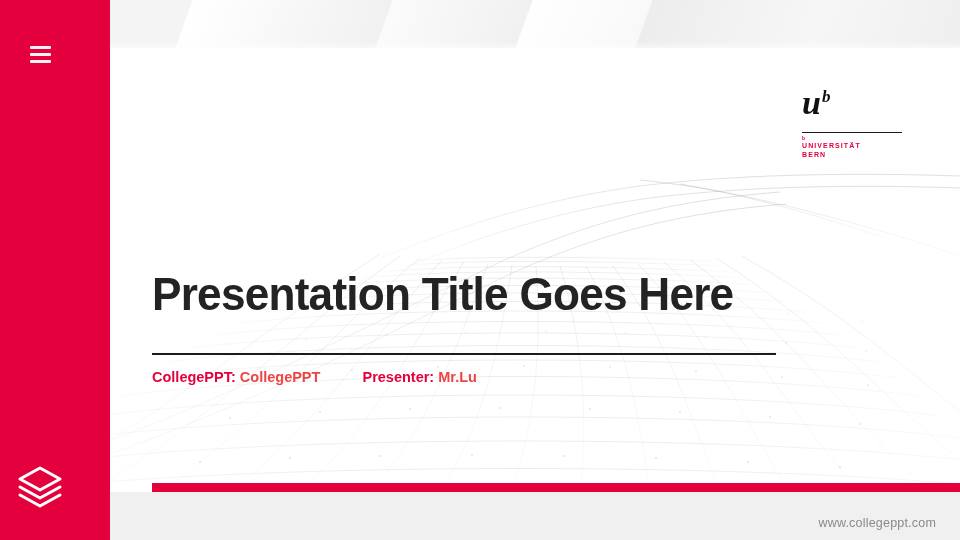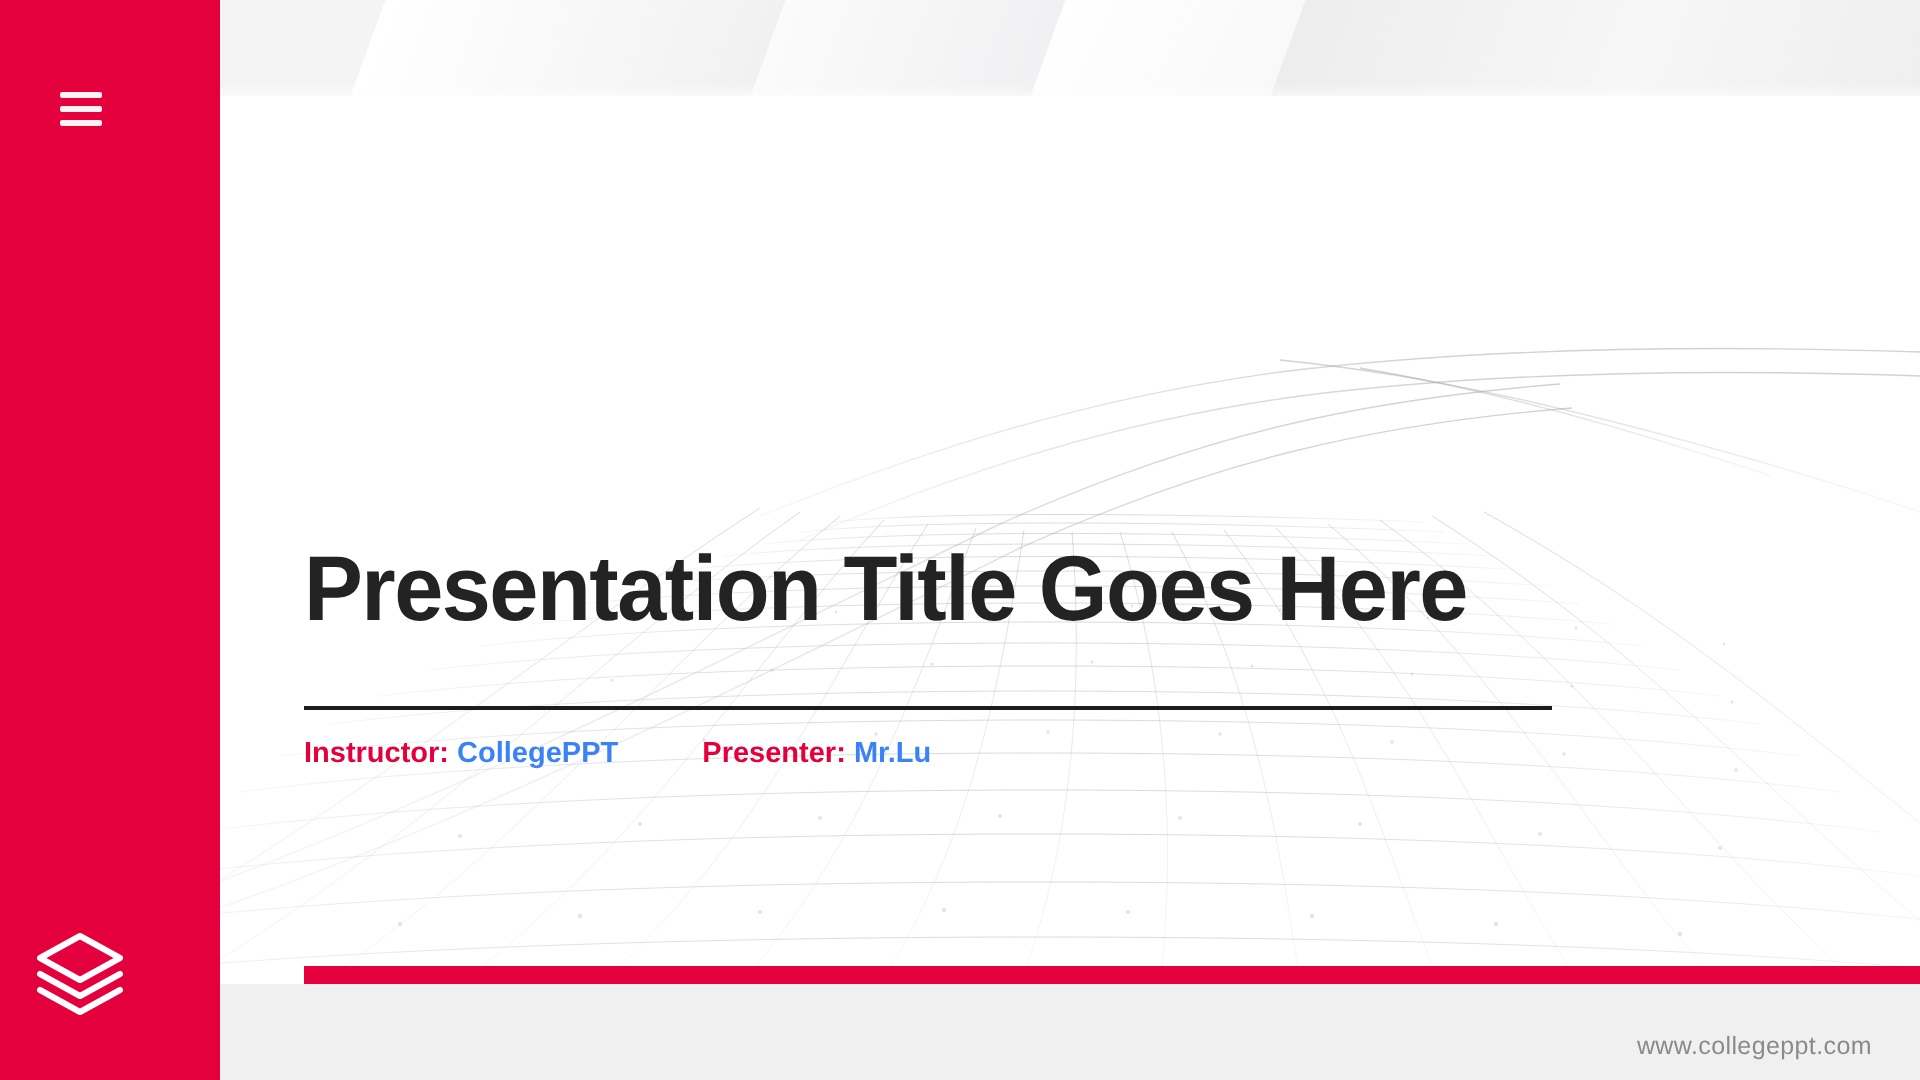--- a/index.html
+++ b/index.html
@@ -177,21 +177,21 @@
 
   
   #credits {
     position: absolute;
     left: 72px; top: 321px;
     font-size: 14.5px;
     font-weight: bold;
     white-space: nowrap;
   }
   #credits .lbl { color: #E4003C; }
-  #credits .val { color: #3b82f6; }
+  #credits .val { color: #ef4444; }
   #credits .gap { display: inline-block; width: 34px; }
   #red-bar {
     position: absolute;
     left: 72px; top: 435px;
     width: 808px; height: 9px;
     background: #E4003C;
   }
 </style>
 </head>
 <body>
@@ -310,26 +310,37 @@
           <circle cx="338" cy="144" r="0.7"></circle>
         <circle cx="412" cy="142" r="0.7"></circle>
           <circle cx="486" cy="141" r="0.7"></circle>
         <circle cx="560" cy="143" r="0.7"></circle>
           <circle cx="634" cy="147" r="0.7"></circle>
         <circle cx="708" cy="152" r="0.7"></circle>
           <circle cx="782" cy="160" r="0.7"></circle>
       </g>
     </svg>
 
+    <div id="ub-logo">
+      <div id="ub-mark">
+        <span>u</span><span class="sup">b</span>
+      </div>
+      <div id="ub-rule"></div>
+      <div id="ub-tiny-b">b</div>
+      <div id="ub-words">
+        <div>UNIVERSITÄT</div>
+        <div>BERN</div>
+      </div>
+    </div>
 
     <div id="title">Presentation Title Goes Here</div>
     <div id="title-rule"></div>
 
     <div id="credits">
-      <span class="lbl">Instructor:</span>
+      <span class="lbl">CollegePPT:</span>
       <span class="val">CollegePPT</span>
       <span class="gap"></span>
       <span class="lbl">Presenter:</span>
       <span class="val">Mr.Lu</span>
     </div>
 
     <div id="red-bar"></div>
 
   </div>
 

